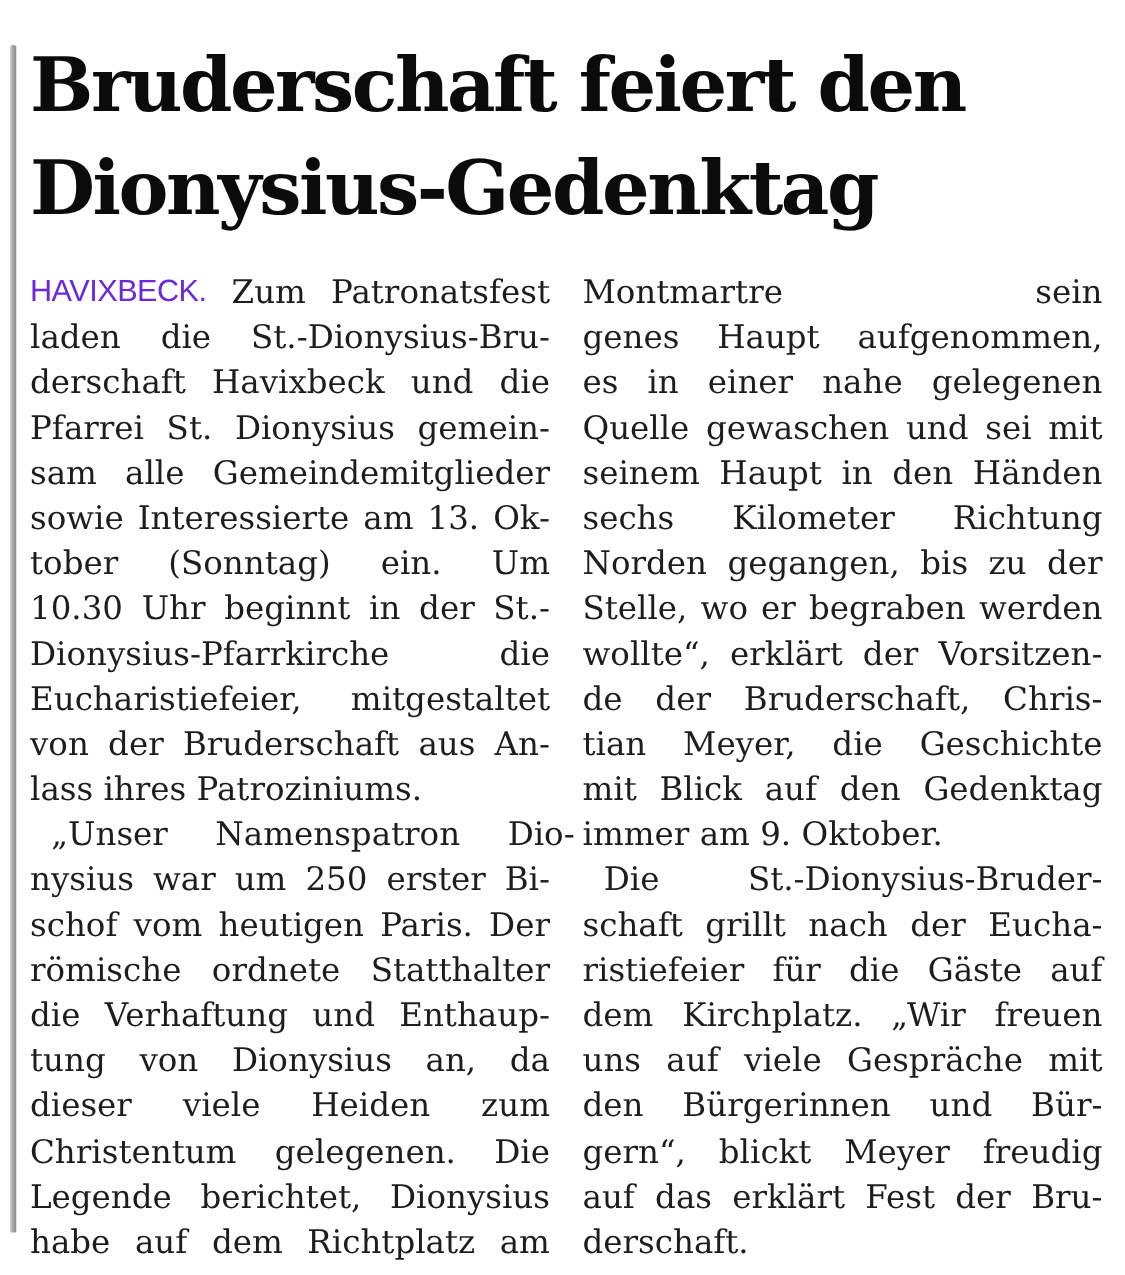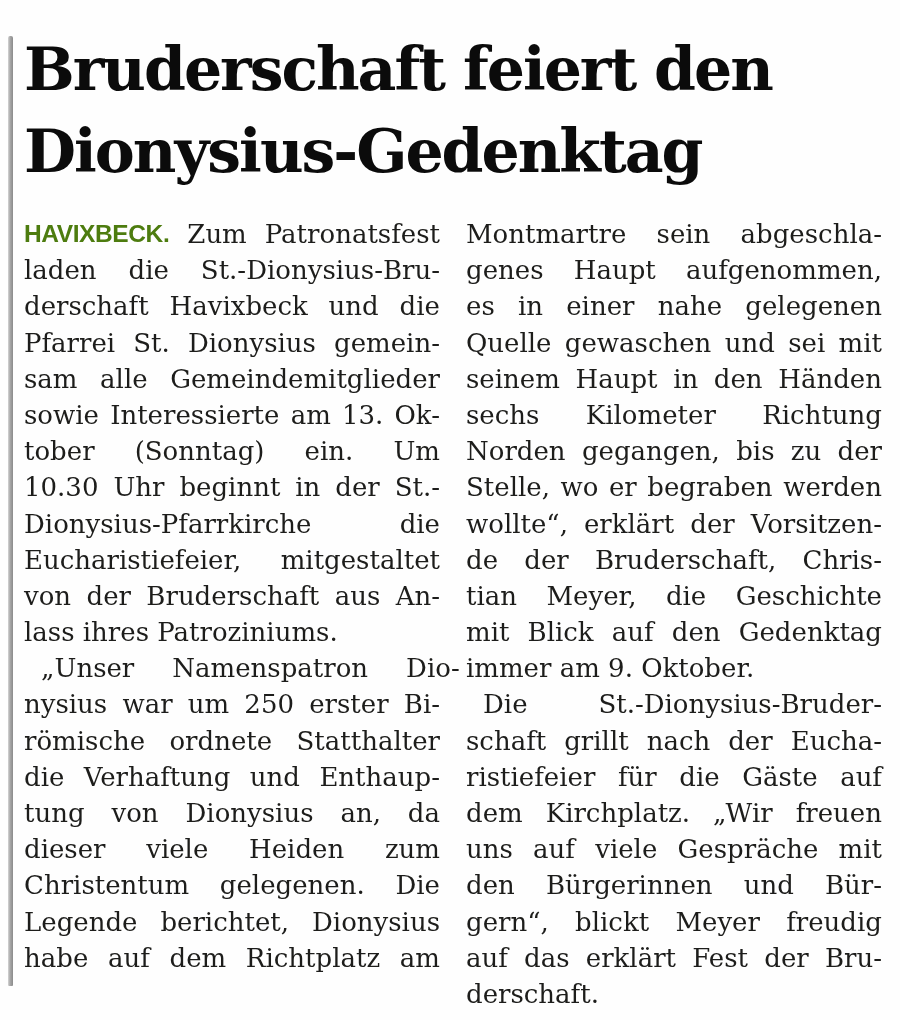--- a/index.html
+++ b/index.html
@@ -58,24 +58,24 @@
   .line.just {
     display: flex;
     justify-content: space-between;
   }
   .line.ind {
     padding-left: 17px;
     gap: 38px;
   }
   .lead {
     font-family: "Liberation Sans", sans-serif;
-    font-weight: 700;
+    font-weight: 400;
     font-size: 24.5px;
     letter-spacing: -0.4px;
-    color: #4d7c0f;
+    color: #6d28d9;
   }
 </style>
 </head>
 <body>
 
 <div class="page">
   <div class="col-rule"></div>
   <div class="content">
     <div class="headline">
       <div>Bruderschaft feiert den</div>
@@ -154,20 +154,27 @@
           </div>
           <div class="line just">
             <span>nysius</span>
             <span>war</span>
             <span>um</span>
             <span>250</span>
             <span>erster</span>
             <span>Bi-</span>
           </div>
           <div class="line just">
+            <span>schof</span>
+            <span>vom</span>
+            <span>heutigen</span>
+            <span>Paris.</span>
+            <span>Der</span>
+          </div>
+          <div class="line just">
             <span>römische</span>
             <span>ordnete</span>
             <span>Statthalter</span>
           </div>
           <div class="line just">
             <span>die</span>
             <span>Verhaftung</span>
             <span>und</span>
             <span>Enthaup-</span>
           </div>
@@ -199,21 +206,20 @@
             <span>auf</span>
             <span>dem</span>
             <span>Richtplatz</span>
             <span>am</span>
           </div>
         </div>
       <div class="col">
           <div class="line just">
             <span>Montmartre</span>
             <span>sein</span>
-            <span>abgeschla-</span>
           </div>
           <div class="line just">
             <span>genes</span>
             <span>Haupt</span>
             <span>aufgenommen,</span>
           </div>
           <div class="line just">
             <span>es</span>
             <span>in</span>
             <span>einer</span>

